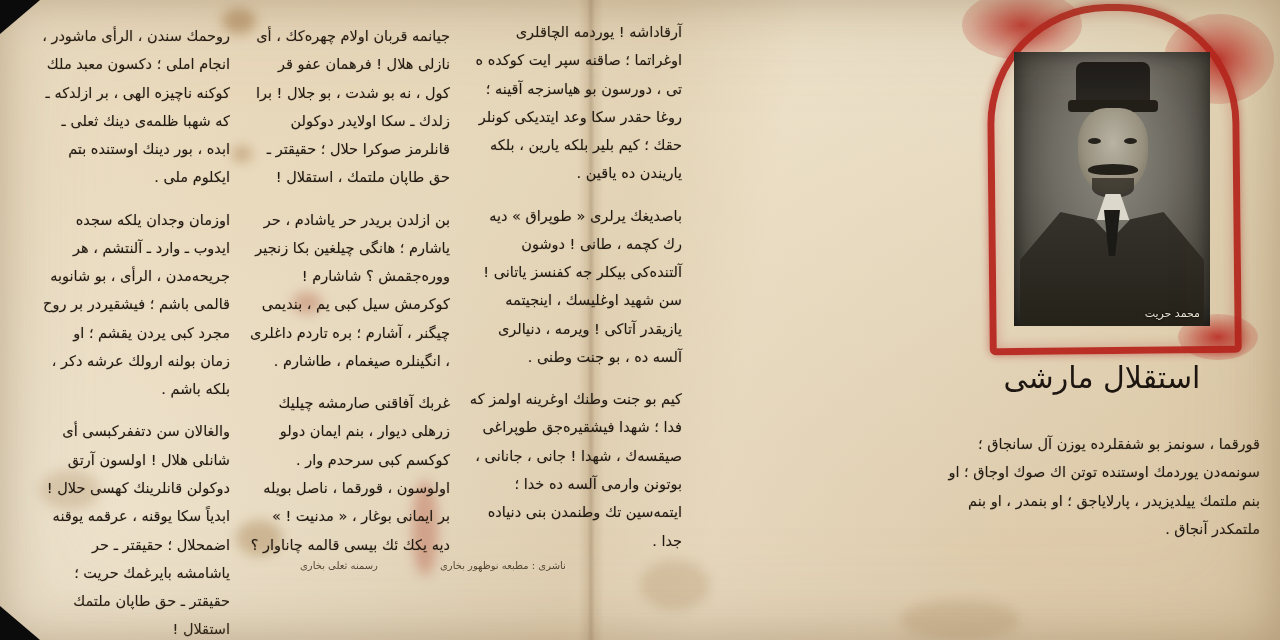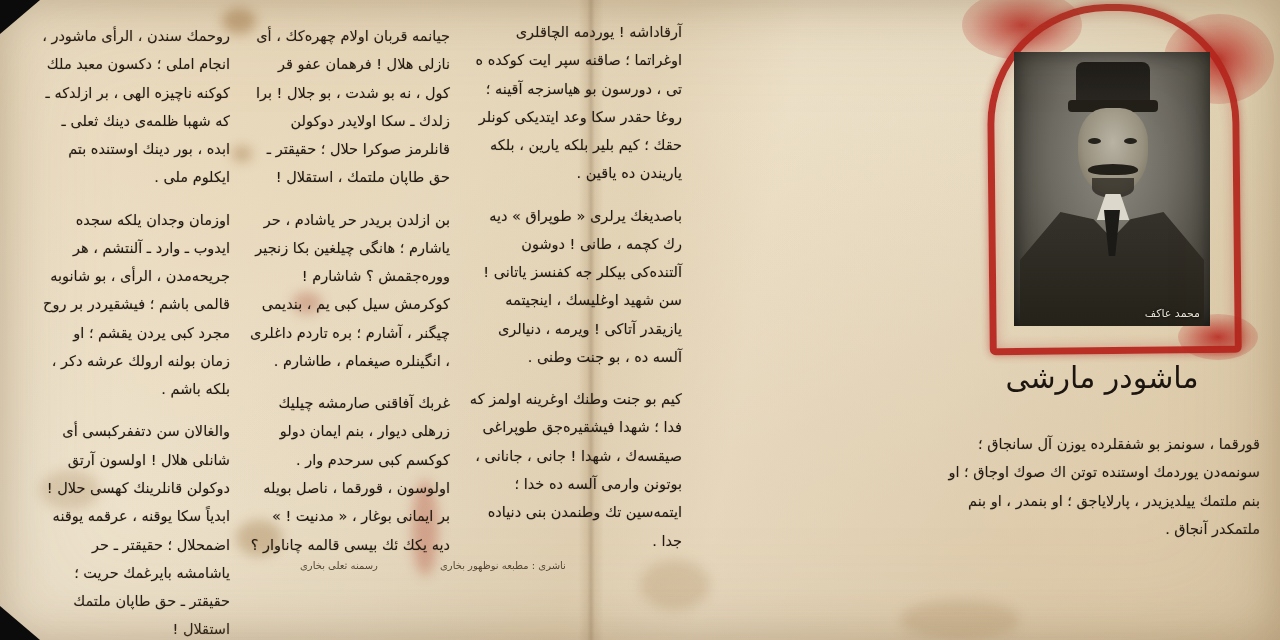--- a/index.html
+++ b/index.html
@@ -270,22 +270,22 @@
       <div class="suit"></div>
       <div class="fez"></div>
       <div class="fez-brim"></div>
       <div class="face"></div>
       <div class="eye l"></div>
       <div class="eye r"></div>
       <div class="moustache"></div>
       <div class="beard"></div>
       <div class="collar"></div>
       <div class="tie"></div>
-      <div class="photo-caption">محمد عاكف</div>
+      <div class="photo-caption">محمد حریت</div>
     </div>
   </div>
 
-  <div id="doc-title">ماشودر مارشی</div>
+  <div id="doc-title">استقلال مارشی</div>
 
   <div class="edge-shadow"></div>
   <div class="torn-corner tc-tl"></div>
   <div class="torn-corner tc-bl"></div>
 </div>
 
 </body></html>

